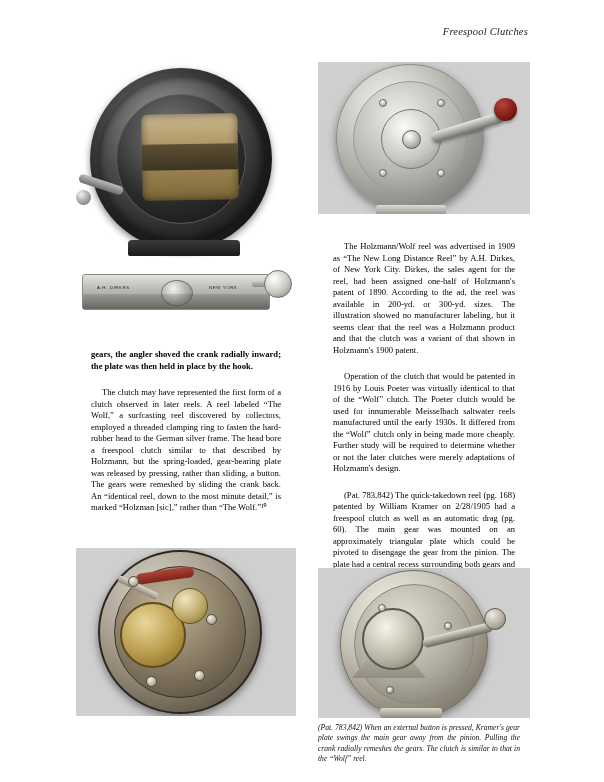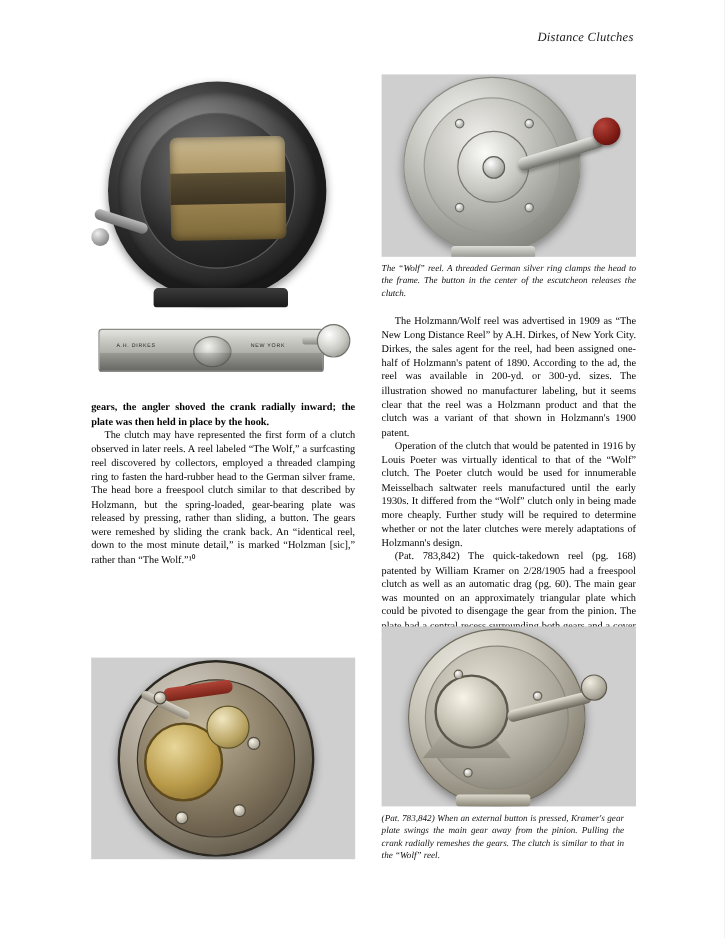--- a/index.html
+++ b/index.html
@@ -61,21 +61,21 @@
   }
 
   
   .body-text {
     font-size: 8.6px;
     line-height: 1.34;
     text-align: justify;
     color: #000;
     hyphens: auto;
   }
-  .body-text p { margin: 0; text-indent: 11px; }
+  .body-text p { margin: 15px; text-indent: 11px; }
   .body-text p.noindent { text-indent: 0; font-weight: bold; }
 
   .folio {
     position: absolute;
     bottom: 22px;
     left: 0;
     width: 604px;
     text-align: center;
     font-size: 10.5px;
     color: #111;
@@ -373,21 +373,21 @@
     border: 1px solid #646054;
   }
 
   .gap-12 { height: 12px; }
 </style>
 </head>
 <body>
 
 <div class="page">
 
-  <div class="running-head">Distance Clutches</div>
+  <div class="running-head">Freespool Clutches</div>
 
   <div class="col-left">
 
     <figure class="figure">
       <div class="reel1-wrap photo">
         <div class="reel1">
           <div class="reel1-rim"></div>
           <div class="reel1-plate"></div>
           <div class="reel1-hub"></div>
         </div>
@@ -447,33 +447,32 @@
           <div class="reel2-button"></div>
           <div class="reel2-screw" style="left:42px; top:34px;"></div>
           <div class="reel2-screw" style="left:100px; top:34px;"></div>
           <div class="reel2-screw" style="left:42px; top:104px;"></div>
           <div class="reel2-screw" style="left:100px; top:104px;"></div>
         </div>
         <div class="reel2-foot"></div>
         <div class="reel2-handle"></div>
         <div class="reel2-knob"></div>
       </div>
-      <figcaption class="caption">The “Wolf” reel. A threaded German silver ring clamps the head to the frame. The button in the center of the escutcheon releases the clutch.</figcaption>
     </figure>
 
     <div class="gap-12"></div>
 
     <div class="body-text">
       <p>The Holzmann/Wolf reel was advertised in 1909 as “The New Long Distance Reel” by A.H. Dirkes, of New York City. Dirkes, the sales agent for the reel, had been assigned one-half of Holzmann's patent of 1890. According to the ad, the reel was available in 200-yd. or 300-yd. sizes. The illustration showed no manufacturer labeling, but it seems clear that the reel was a Holzmann product and that the clutch was a variant of that shown in Holzmann's 1900 patent.</p>
       <p>Operation of the clutch that would be patented in 1916 by Louis Poeter was virtually identical to that of the “Wolf” clutch. The Poeter clutch would be used for innumerable Meisselbach saltwater reels manufactured until the early 1930s. It differed from the “Wolf” clutch only in being made more cheaply. Further study will be required to determine whether or not the later clutches were merely adaptations of Holzmann's design.</p>
       <p>(Pat. 783,842) The quick-takedown reel (pg. 168) patented by William Kramer on 2/28/1905 had a freespool clutch as well as an automatic drag (pg. 60). The main gear was mounted on an approximately triangular plate which could be pivoted to disengage the gear from the pinion. The plate had a central recess surrounding both gears and a cover over the main gear.</p>
     </div>
   </div>
 
-  <div style="position:absolute; left:318px; top:522px; width:202px;">
+  <div style="position:absolute; left:318px; top:568px; width:202px;">
     <figure class="figure">
       <div class="reel4-wrap photo">
         <div class="reel4">
           <div class="reel4-in"></div>
         </div>
         <div class="reel4-plate"></div>
         <div class="reel4-gear"></div>
         <div class="rivet" style="left:60px; top:36px;"></div>
         <div class="rivet" style="left:126px; top:54px;"></div>
         <div class="rivet" style="left:68px; top:118px;"></div>

